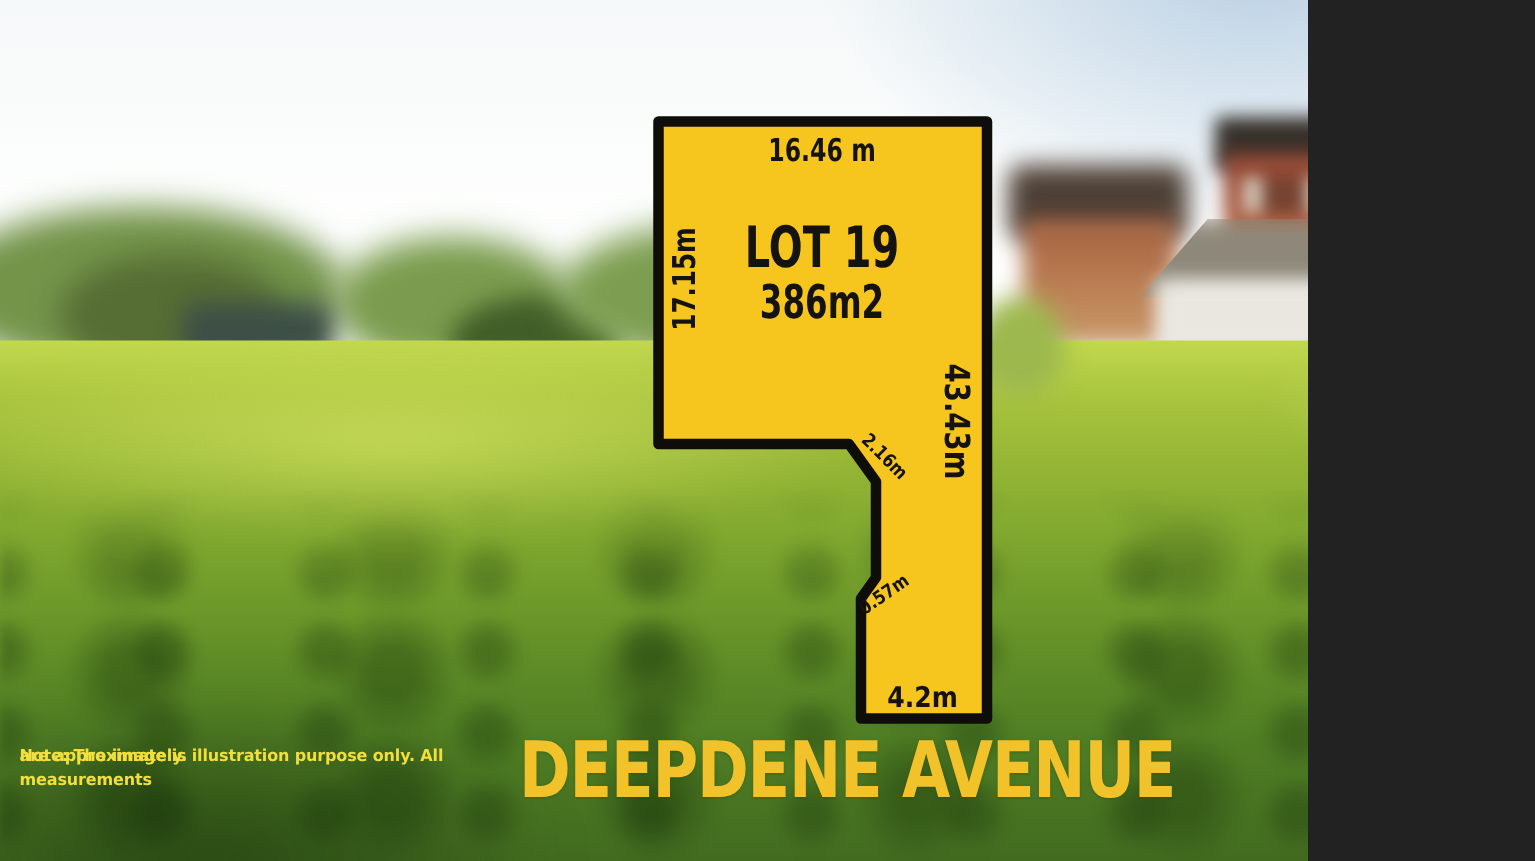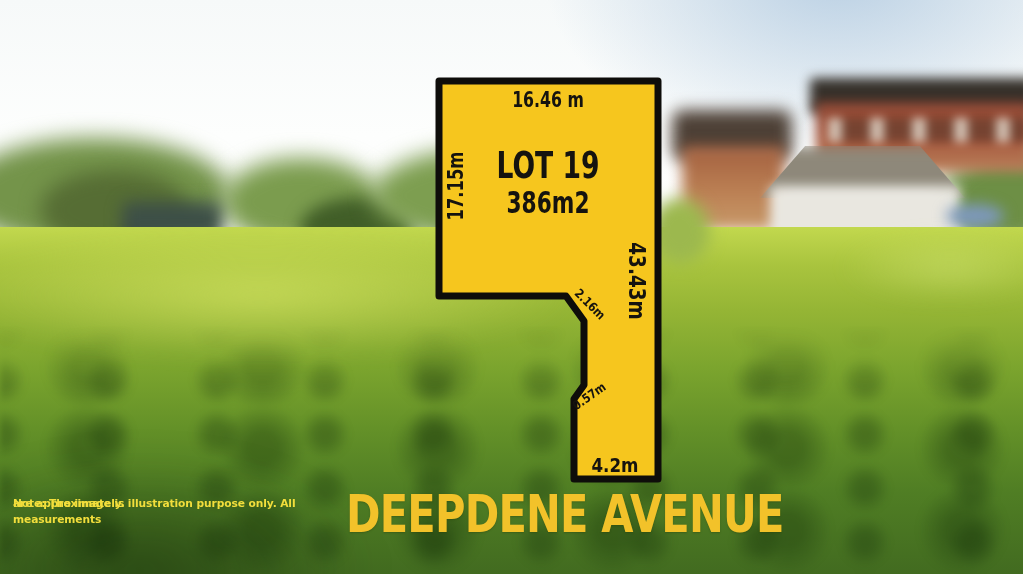--- a/index.html
+++ b/index.html
@@ -1,17 +1,17 @@
 <!DOCTYPE html>
 <html><head>
 <meta charset="utf-8">
 <style>
   html,body{margin:0;padding:0;background:#222;}
   #stage{
-    position:relative;width:1023px;height:574px;overflow:hidden;
+    position:relative;width:872px;height:574px;overflow:hidden;
     font-family:"DejaVu Sans","Liberation Sans",sans-serif;
     background:#0f766e;
   }
   #stage *{position:absolute;box-sizing:border-box;}
 
   
   .sky{left:0;top:0;width:1023px;height:300px;
     background:
       radial-gradient(ellipse 420px 260px at 82% -8%, rgba(176,201,224,.85), rgba(176,201,224,0) 70%),
       linear-gradient(180deg,#f6f9f9 0%,#fdfefd 45%,#ffffff 100%);}

